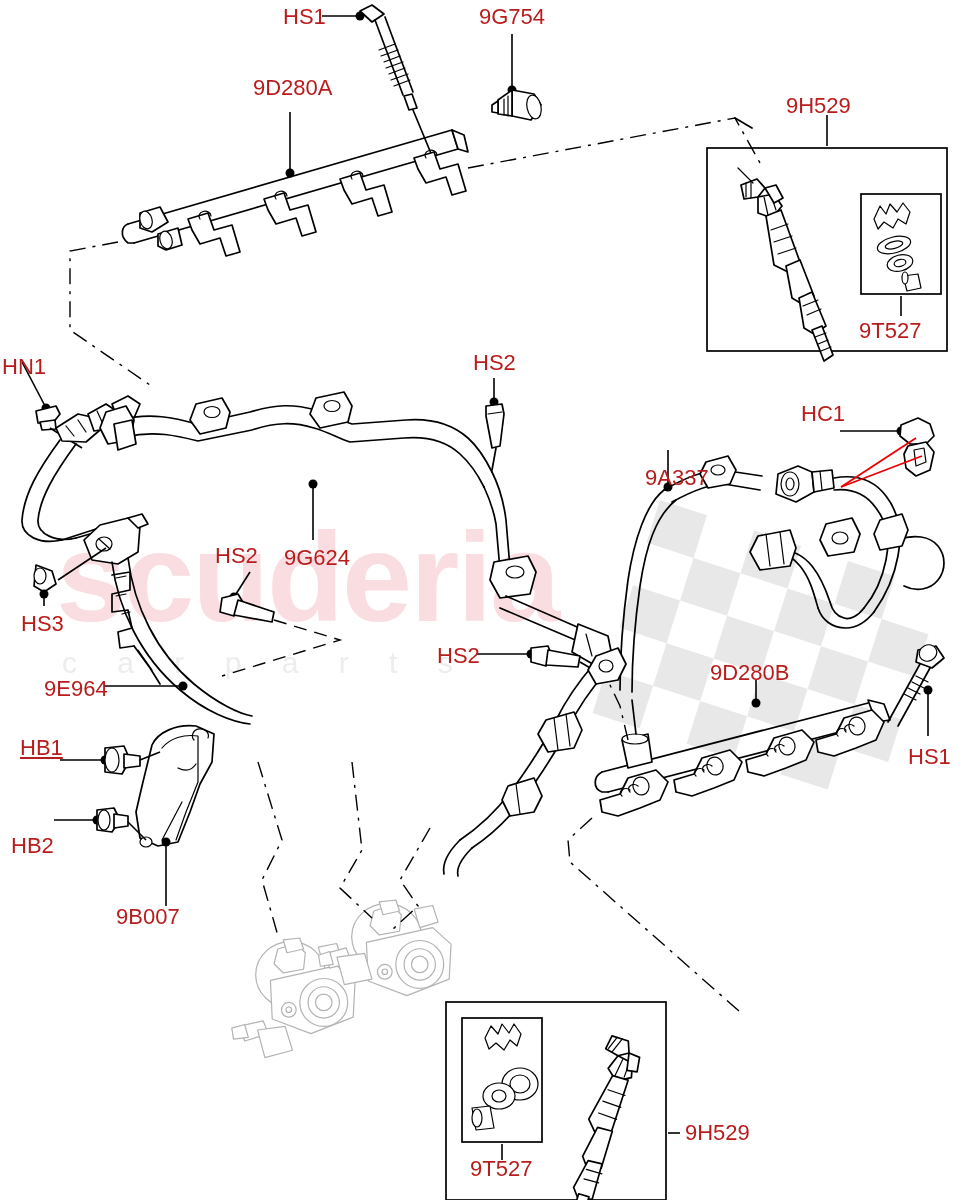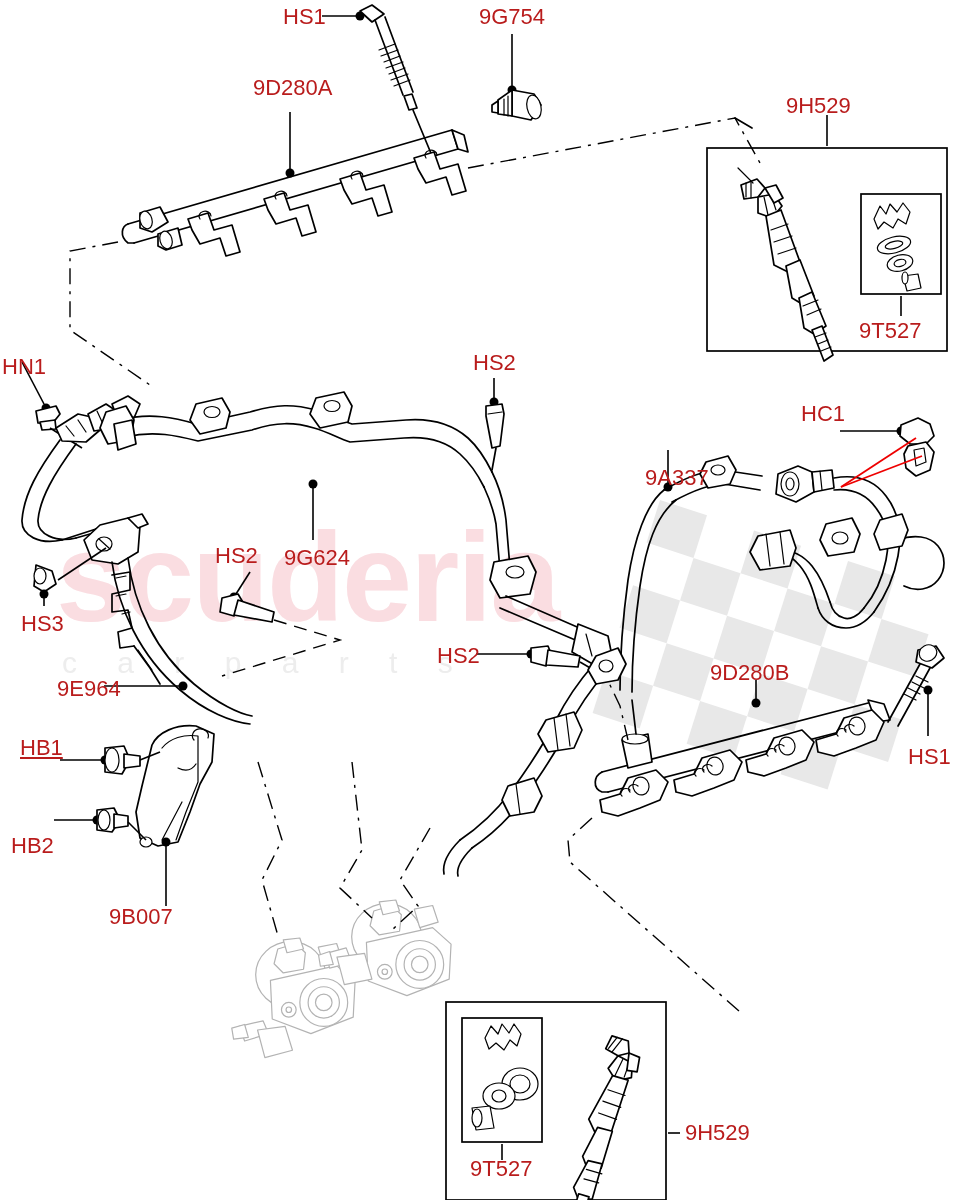--- a/index.html
+++ b/index.html
@@ -507,23 +507,23 @@
     <div class="lbl" style="left:786px;top:95px;">9H529</div>
     <div class="lbl" style="left:859px;top:320px;">9T527</div>
     <div class="lbl" style="left:2px;top:337px;margin-top:19px;">HN1</div>
     <div class="lbl" style="left:473px;top:352px;">HS2</div>
     <div class="lbl" style="left:801px;top:403px;">HC1</div>
     <div class="lbl" style="left:645px;top:432px;margin-top:35px;">9A337</div>
     <div class="lbl" style="left:215px;top:545px;">HS2</div>
     <div class="lbl" style="left:284px;top:547px;">9G624</div>
     <div class="lbl" style="left:21px;top:613px;">HS3</div>
     <div class="lbl" style="left:437px;top:645px;">HS2</div>
-    <div class="lbl" style="left:44px;top:678px;margin-left:13px;">9E964</div>
+    <div class="lbl" style="left:44px;top:678px;">9E964</div>
     <div class="lbl" style="left:710px;top:662px;">9D280B</div>
     <div class="lbl" style="left:20px;top:737px;text-decoration:underline;">HB1</div>
     <div class="lbl" style="left:908px;top:746px;">HS1</div>
     <div class="lbl" style="left:11px;top:835px;">HB2</div>
-    <div class="lbl" style="left:109px;top:906px;">9B007</div>
+    <div class="lbl" style="left:116px;top:906px;">9B007</div>
     <div class="lbl" style="left:685px;top:1122px;">9H529</div>
     <div class="lbl" style="left:470px;top:1158px;">9T527</div>
   </div>
 
 </div>
 
 </body></html>

